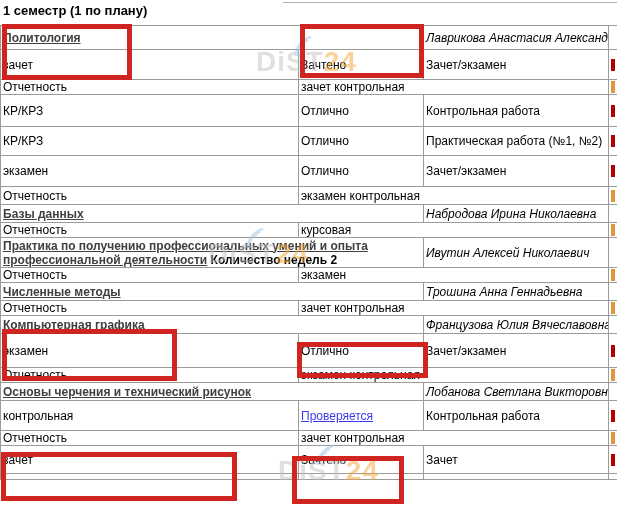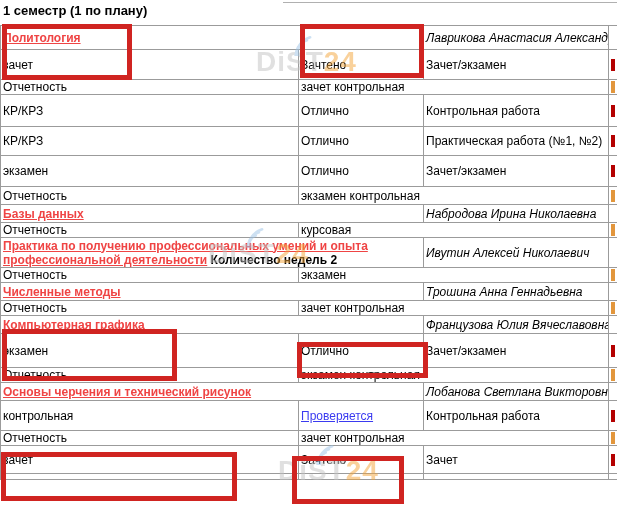--- a/index.html
+++ b/index.html
@@ -21,21 +21,21 @@
   table.sem td{
     border:1px solid #9b9b9b;
     padding:0 2px;vertical-align:middle;overflow:hidden;
   }
   td.c1v{padding-left:7px;}
   td.grade{padding-left:7px;}
   td.work{padding-left:4px;}
   td.teacher{font-style:italic;white-space:nowrap;padding-left:4px;}
   td.subjcell{padding-left:2px;}
   td.otchval{padding-left:4px;}
-  a.subj{color:#ef4444;font-weight:bold;text-decoration:underline;cursor:pointer;}
+  a.subj{color:#404040;font-weight:bold;text-decoration:underline;cursor:pointer;}
   .note{color:#000;font-weight:bold;margin-top:47px;}
   .g-green{color:#000000;}
   .g-blue{color:#3a3af0;text-decoration:underline;}
   td.c4{padding:1px 0 0 1px;vertical-align:top;}
   .mark{width:4px;height:12px;}
   .m-red{background:#b40000;}
   .m-orange{background:#e2963c;}
 
   
   .wm{position:absolute;z-index:3;opacity:0.5;pointer-events:none;white-space:nowrap;}

